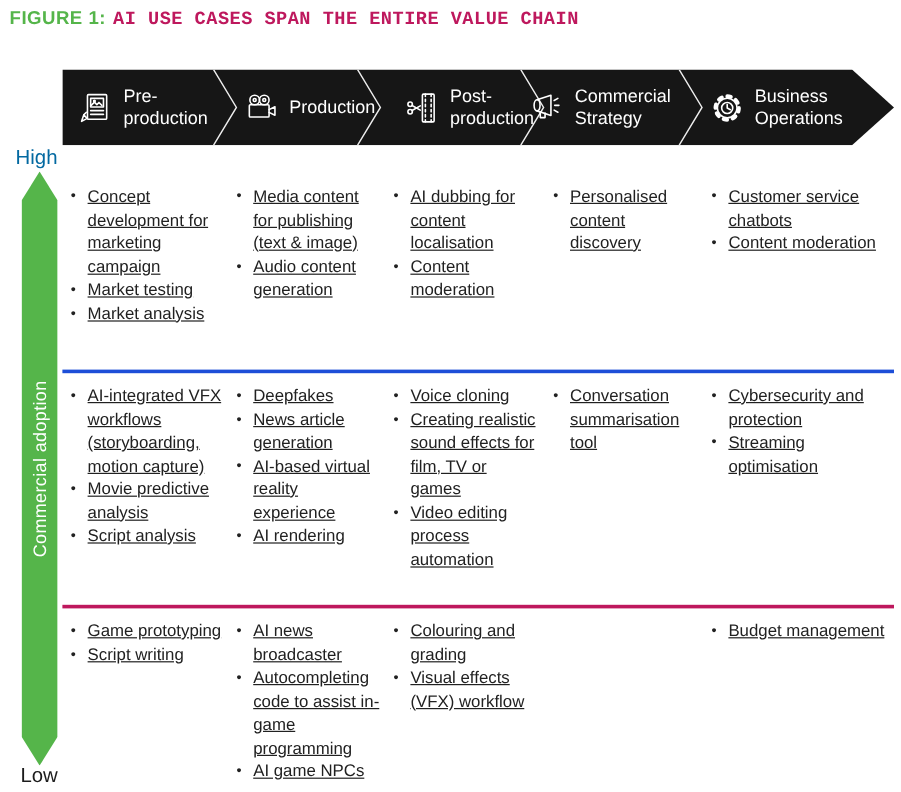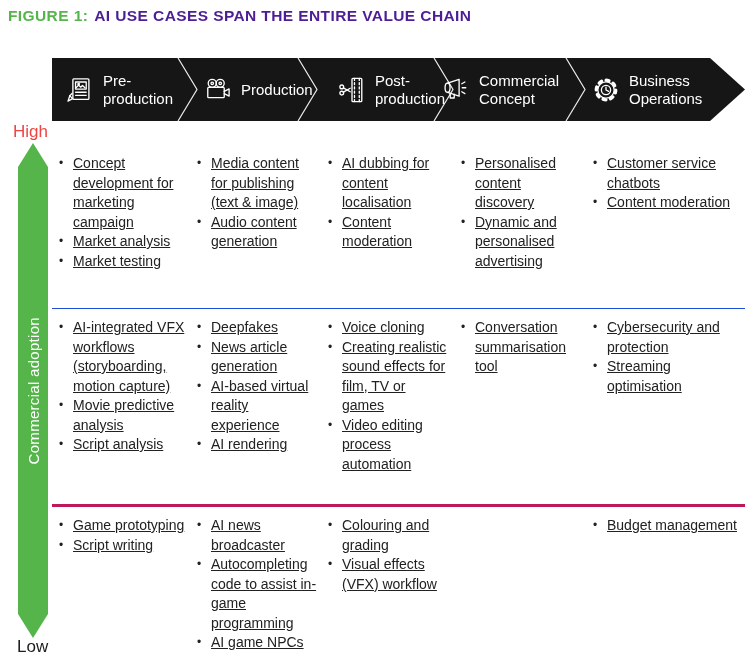--- a/index.html
+++ b/index.html
@@ -3,46 +3,46 @@
 <meta charset="utf-8">
 <style>
   html,body{margin:0;padding:0;}
   body{
     width:751px;height:660px;position:relative;background:#ffffff;
     font-family:"Liberation Sans", sans-serif;color:#212121;overflow:hidden;
   }
   
   .fig-title{position:absolute;left:8px;top:7px;font-size:15.5px;font-weight:bold;letter-spacing:.4px;white-space:nowrap;}
   .fig-title .lbl{color:#55b54a;margin-right:6px;}
-  .fig-title .txt{color:#4c1d95;}
+  .fig-title .txt{color:#be185d;font-family:Liberation Mono, monospace;}
 
   
   .band{position:absolute;left:52px;top:58px;width:699px;height:74px;}
   .band svg.bandshape{position:absolute;left:0;top:0;}
   .hcell{position:absolute;top:0;height:63px;display:flex;align-items:center;gap:7px;color:#ffffff;}
   .hcell .hlabel{font-size:15px;line-height:18px;font-weight:400;}
   .hcell svg{flex:0 0 auto;}
   .hc1{left:12px;width:128px;}
   .hc2{left:150px;width:122px;}
   .hc3{left:284px;width:126px;}
   .hc4{left:388px;width:126px;}
   .hc5{left:538px;width:140px;}
 
   
-  .axis-high{position:absolute;left:13px;top:122px;font-size:17px;color:#ef4444;}
+  .axis-high{position:absolute;left:13px;top:122px;font-size:17px;color:#0369a1;}
   .axis-low{position:absolute;left:17px;top:637px;font-size:17px;color:#1c1c1c;}
   .axis-arrow{position:absolute;left:18px;top:143px;width:30px;height:495px;}
   .axis-label-box{position:absolute;left:18px;top:143px;width:30px;height:495px;display:flex;align-items:center;justify-content:center;}
   .axis-label-box span{writing-mode:vertical-rl;transform:rotate(180deg);color:#ffffff;font-size:15px;letter-spacing:.3px;white-space:nowrap;}
 
   
   .grid{position:absolute;left:52px;top:132px;width:693px;text-decoration:underline;}
   .grow{display:grid;grid-template-columns:138px 131px 133px 132px 159px;box-sizing:border-box;}
   .grow.r1{height:176px;padding-top:22px;}
-  .grow.r2{height:196px;padding-top:9px;border-top:1px solid #1d4ed8;}
+  .grow.r2{height:196px;padding-top:9px;border-top:3px solid #1d4ed8;}
   .grow.r3{height:167px;padding-top:9px;border-top:3px solid #be185d;}
   .cell{padding:0 4px 0 5px;box-sizing:border-box;}
   .cell ul{list-style:none;margin:0;padding:0;}
   .cell li{position:relative;padding-left:16px;font-size:14px;line-height:19.5px;color:#212121;}
   .cell li:empty{display:none;}
   .cell li::before{content:"•";position:absolute;left:2px;top:0;font-size:12px;line-height:19.5px;color:#212121;}
 </style>
 </head>
 <body>
 
@@ -111,21 +111,21 @@
     <svg width="32" height="32" viewBox="0 0 36 36" fill="none" stroke="#ffffff" stroke-width="1.5" stroke-linecap="round" stroke-linejoin="round">
       <ellipse cx="8.5" cy="15.5" rx="2.8" ry="5.2"></ellipse>
       <path d="M8.5 10.3 L21.5 6 V25 L8.5 20.7"></path>
       <path d="M11.5 21.5 v5.5 h4.5 v-4.3"></path>
       <line x1="24.5" y1="11" x2="28" y2="9"></line>
       <line x1="25" y1="15.5" x2="29" y2="15.5"></line>
       <line x1="24.5" y1="20" x2="28" y2="22"></line>
     </svg>
     <div class="hlabel">
       <div>Commercial</div>
-      <div>Concept</div>
+      <div>Strategy</div>
     </div>
   </div>
 
   <div class="hcell hc5">
     <svg width="32" height="32" viewBox="0 0 36 36" fill="none" stroke="#ffffff" stroke-linecap="round" stroke-linejoin="round">
       <circle cx="18" cy="18" r="11" stroke-width="3.6" stroke-dasharray="3.4 5.2"></circle>
       <circle cx="18" cy="18" r="9.2" stroke-width="1.5"></circle>
       <circle cx="18" cy="18" r="5.2" stroke-width="1.5"></circle>
       <path d="M18 14.8 V18 L21 19.6" stroke-width="1.5"></path>
     </svg>
@@ -144,40 +144,39 @@
   <span>Commercial adoption</span>
 </div>
 <div class="axis-low">Low</div>
 
 <div class="grid">
 
   <div class="grow r1">
     <div class="cell">
         <ul>
       <li>Concept development for marketing campaign</li>
+      <li>Market testing</li>
       <li>Market analysis</li>
-      <li>Market testing</li>
     </ul>
       </div>
     <div class="cell">
         <ul>
       <li>Media content for publishing (text &amp; image)</li>
       <li>Audio content generation</li>
     </ul>
       </div>
     <div class="cell">
         <ul>
       <li>AI dubbing for content localisation</li>
       <li>Content moderation</li>
     </ul>
       </div>
     <div class="cell">
         <ul>
       <li>Personalised content discovery</li>
-      <li>Dynamic and personalised advertising</li>
     </ul>
       </div>
     <div class="cell">
         <ul>
       <li>Customer service chatbots</li>
       <li>Content moderation</li>
     </ul>
       </div>
   </div>
 

